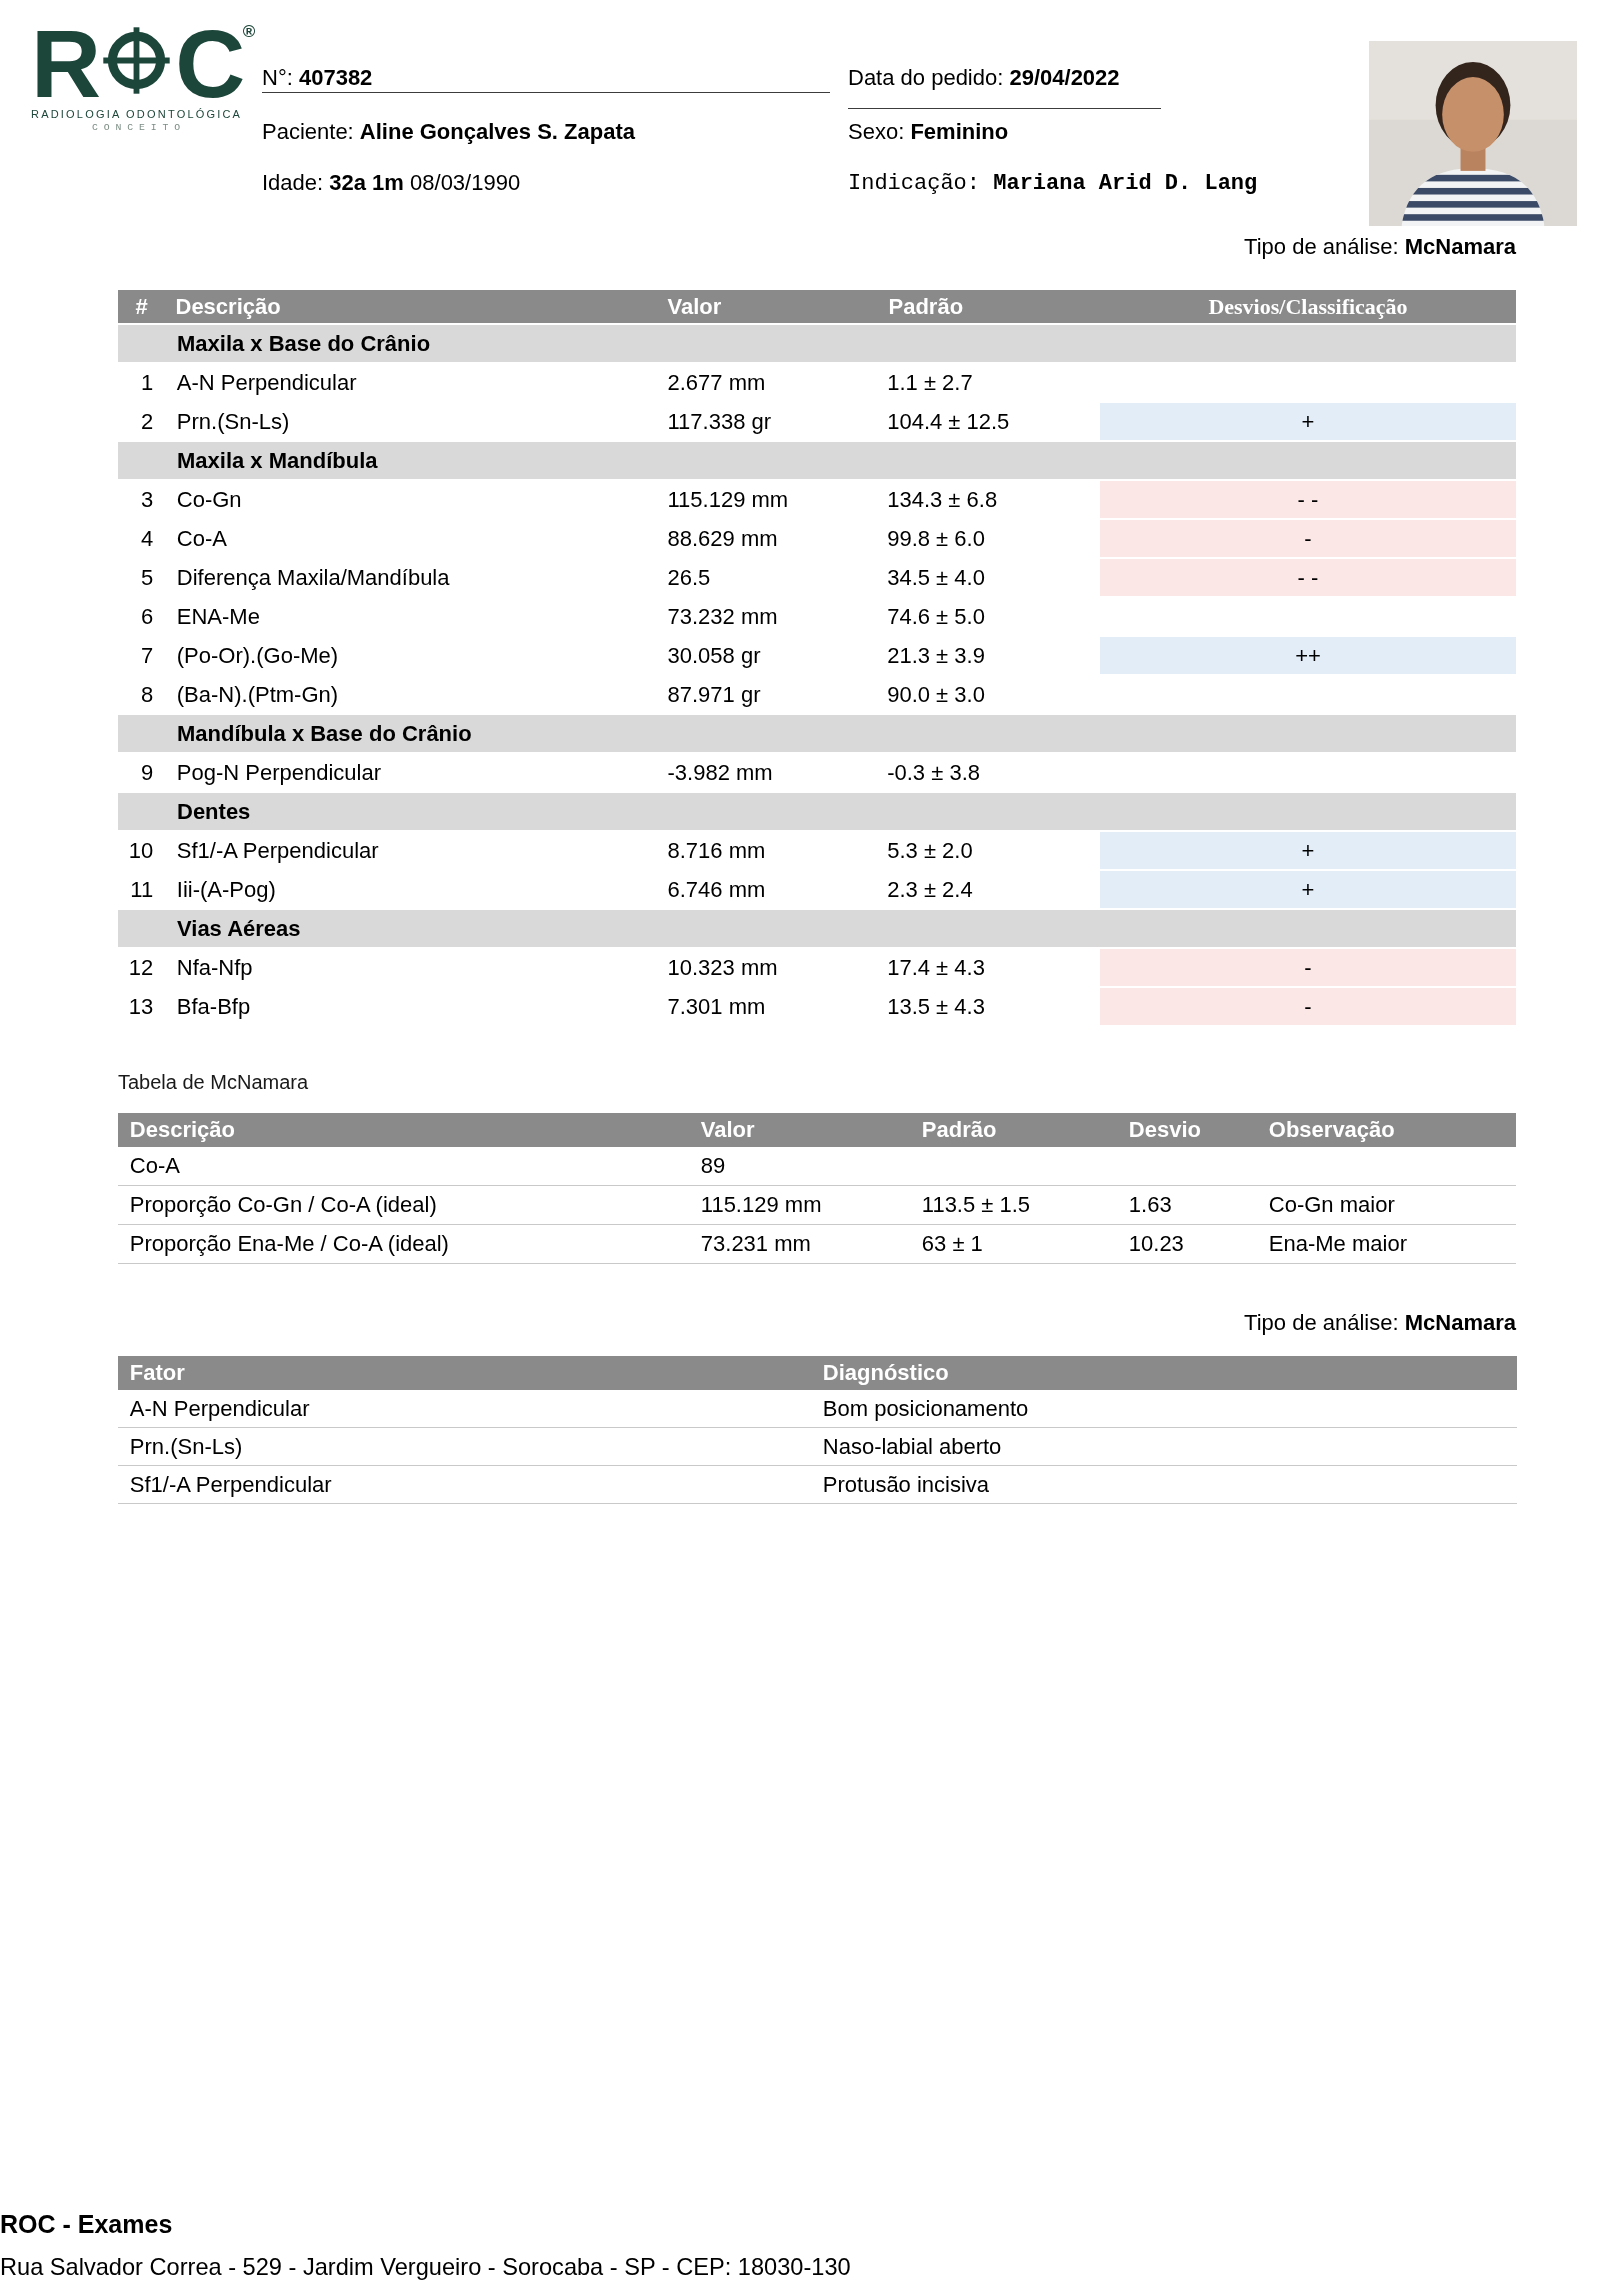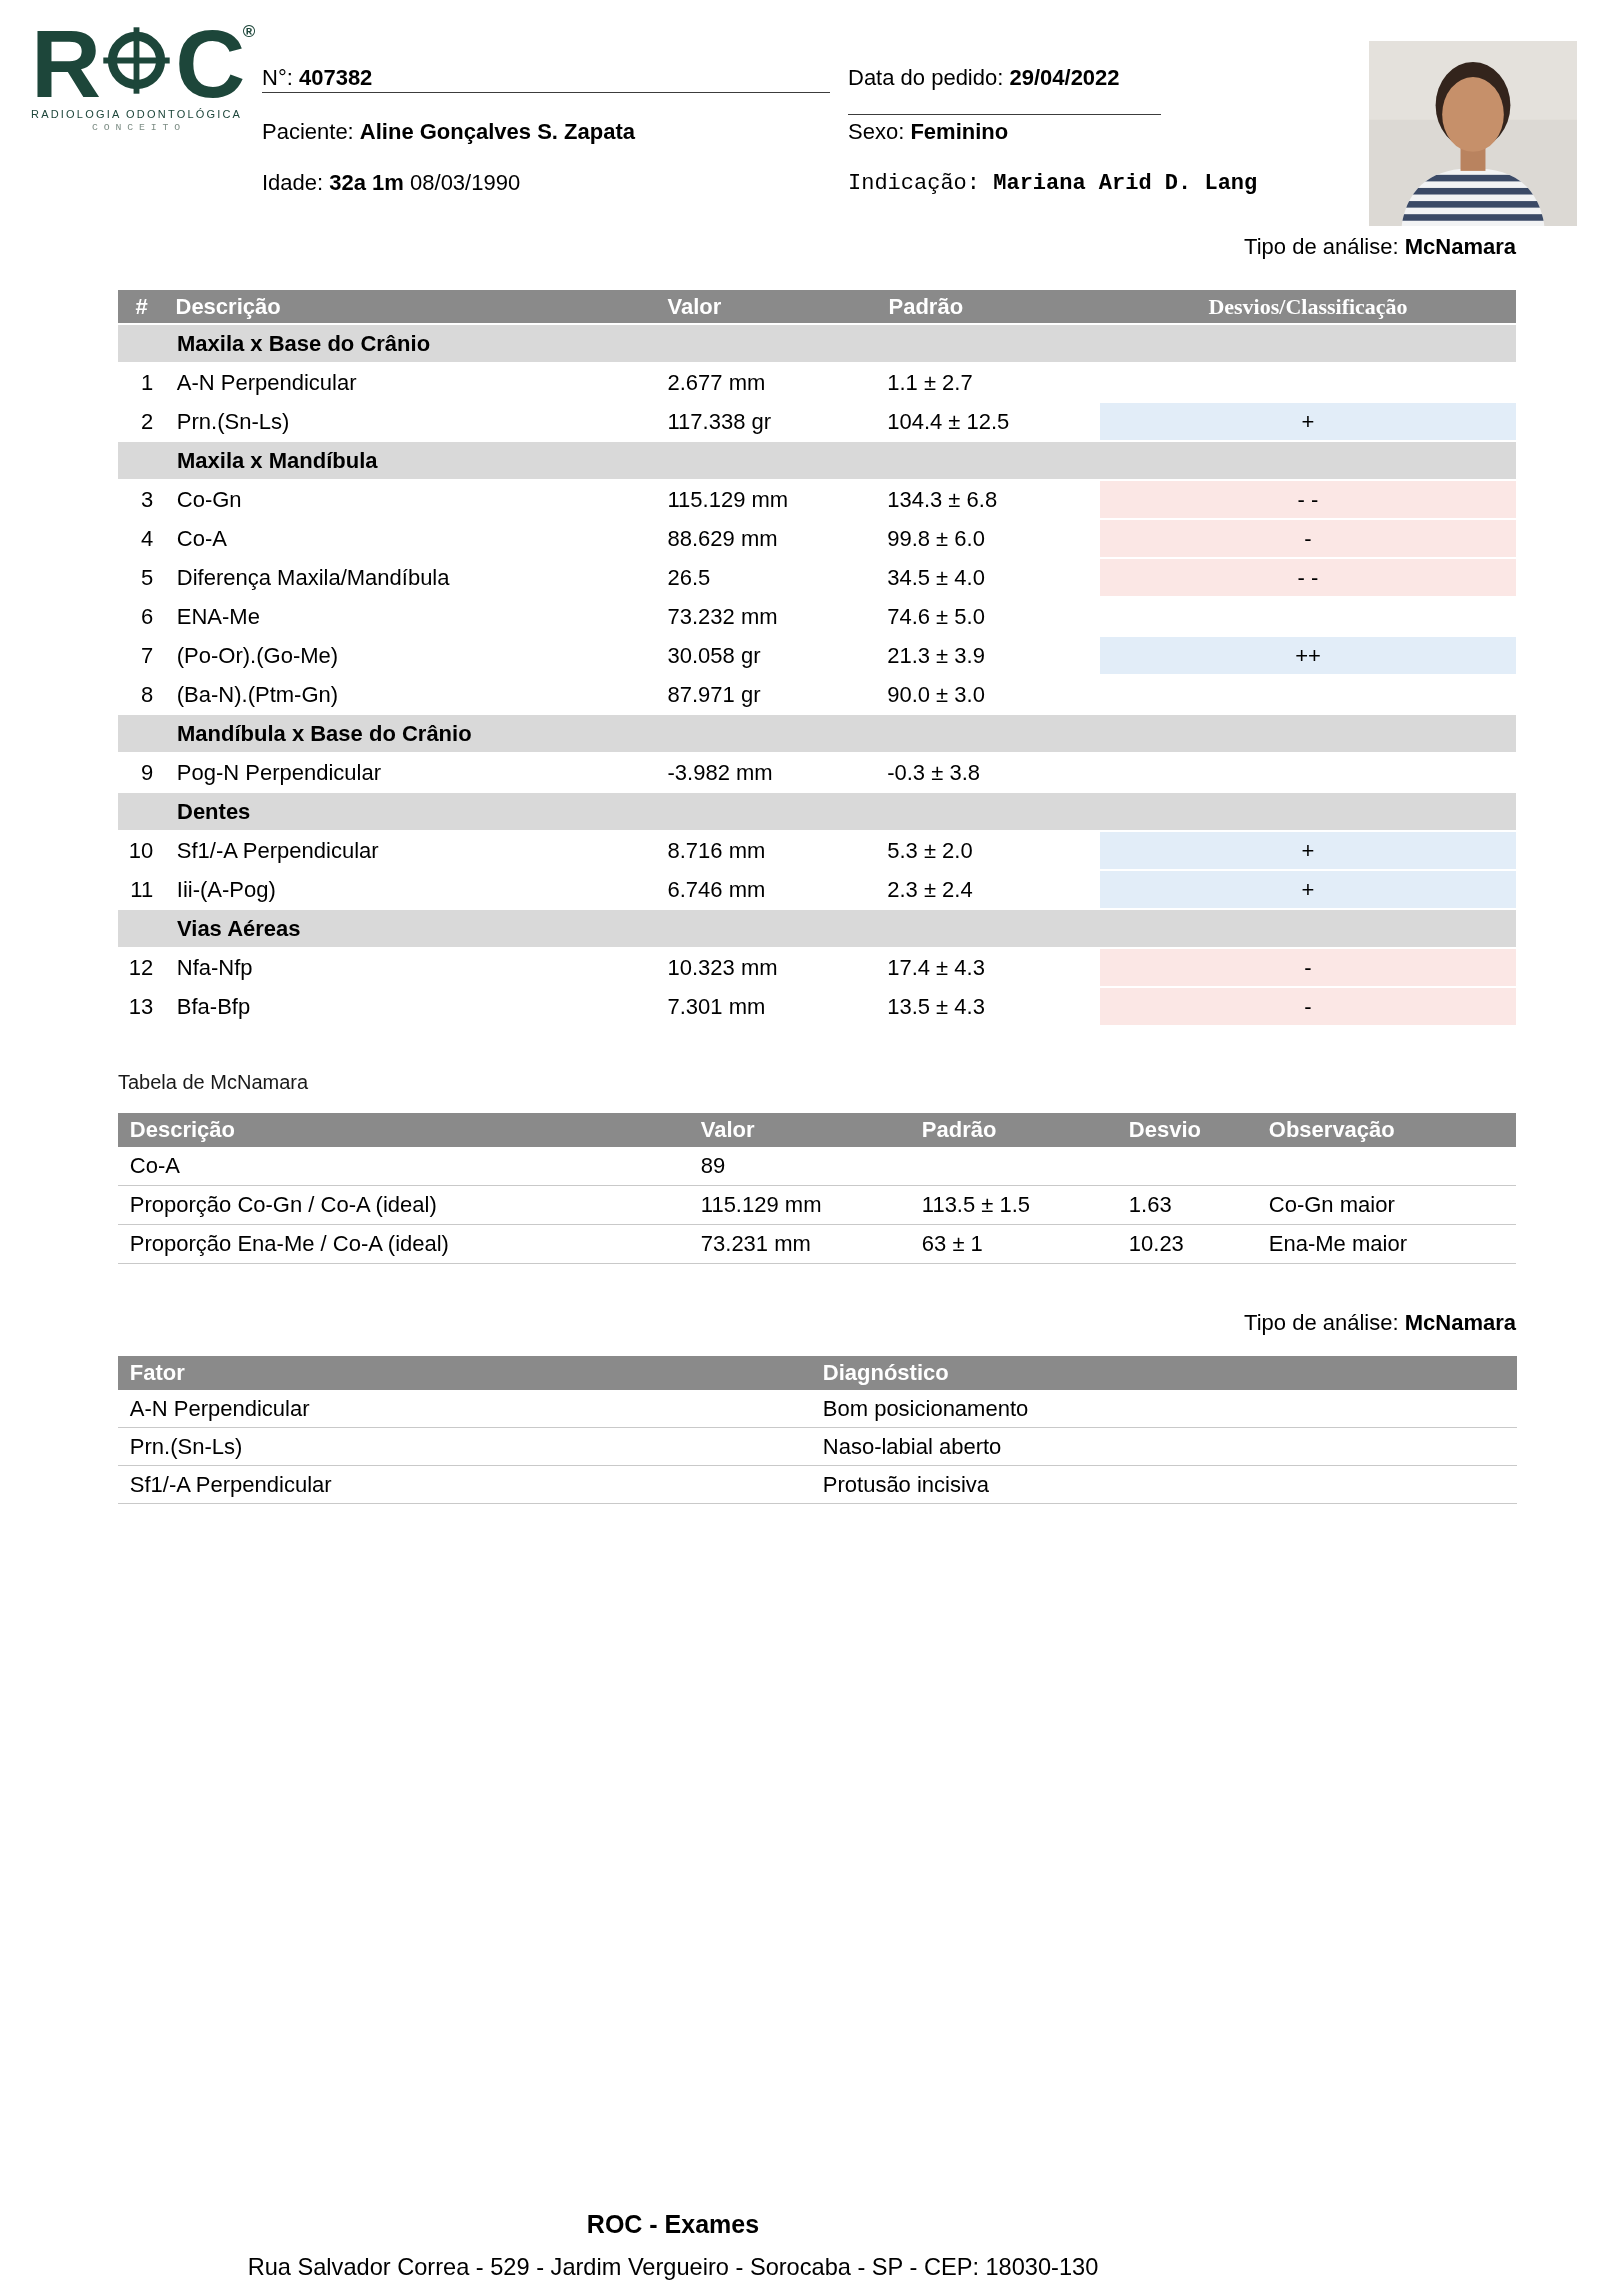--- a/index.html
+++ b/index.html
@@ -16,21 +16,21 @@
   .logo-letter { font-size:97px; font-weight:900; line-height:71px; letter-spacing:-2.6px; }
   .logo-target { margin:0 3.9px; }
   .logo-reg { font-size:17px; font-weight:bold; align-self:flex-start; margin-top:-3.9px; }
   .logo-sub1 { margin-top:6.5px; font-size:11px; letter-spacing:2.2px; white-space:nowrap; color:#1d463a; }
   .logo-sub2 { margin-top:2.6px; font-size:9.8px; letter-spacing:5.9px; text-align:center; color:#7d8d85;font-family:Liberation Mono, monospace; }
 
   
   .hfield { position:absolute; font-size:22px; line-height:26px; }
   .hfield .val { font-weight:bold; }
   .f-numero { left:262px; top:65px; width:568px; border-bottom:1.3px solid #3c3c3c; padding-bottom:1px; }
-  .f-datapedido { left:848px; top:65px; width:313px; border-bottom:1.3px solid #3c3c3c; padding-bottom:23px; }
+  .f-datapedido { left:848px; top:65px; width:313px; border-bottom:1.3px solid #3c3c3c; padding-bottom:17px; }
   .f-paciente { left:262px; top:119px; }
   .f-sexo { left:848px; top:119px; }
   .f-idade { left:262px; top:170px; }
   .f-indicacao { left:848px; top:171px;font-family:Liberation Mono, monospace; }
 
   
   .photo { position:absolute; left:1369px; top:41px; width:208px; height:185px; background:#dcd9d4; overflow:hidden; }
   .photo svg { display:block; width:100%; height:100%; }
 
   
@@ -71,21 +71,21 @@
   .sub-table td {
     height:39px; vertical-align:middle; padding-left:11.8px;
     border-bottom:1.3px solid #c9c9c9;
   }
 
   
   .diag-table { top:1356px; }
   .diag-table td { height:38px; }
 
   
-  .footer { position:absolute; left:0; top:2210px; width:1346px; text-align:center; }
+  .footer { position:absolute; left:0; top:2210px; width:1346px; }
   .footer-title { font-size:25px; font-weight:bold; }
   .footer-addr { font-size:23.6px; margin-top:15px; }
 </style>
 </head>
 <body>
 
 <div class="page">
 
   <div class="logo">
     <div class="logo-row">

